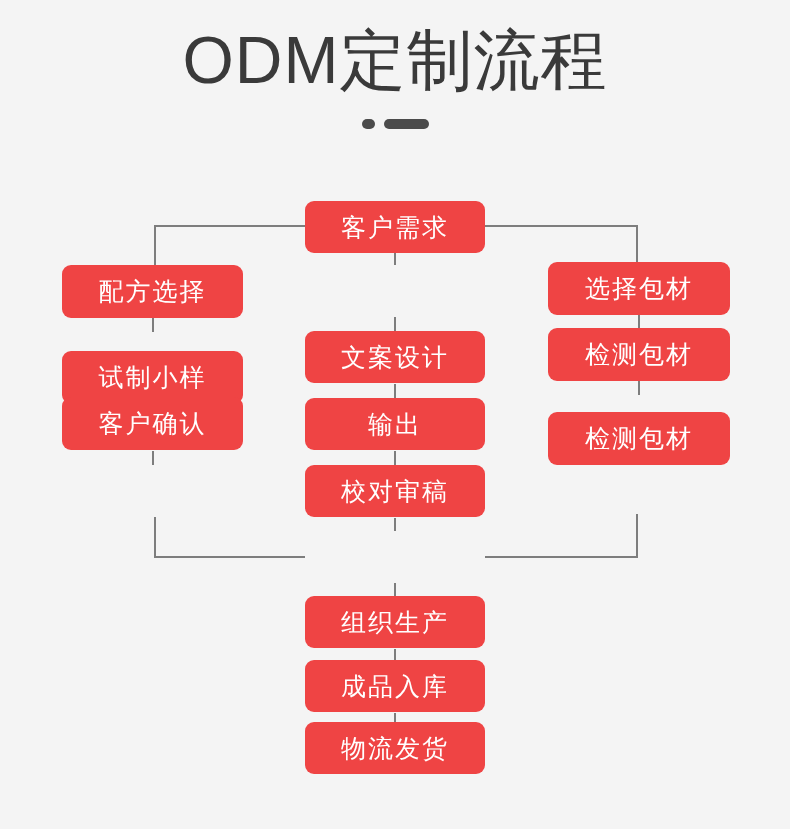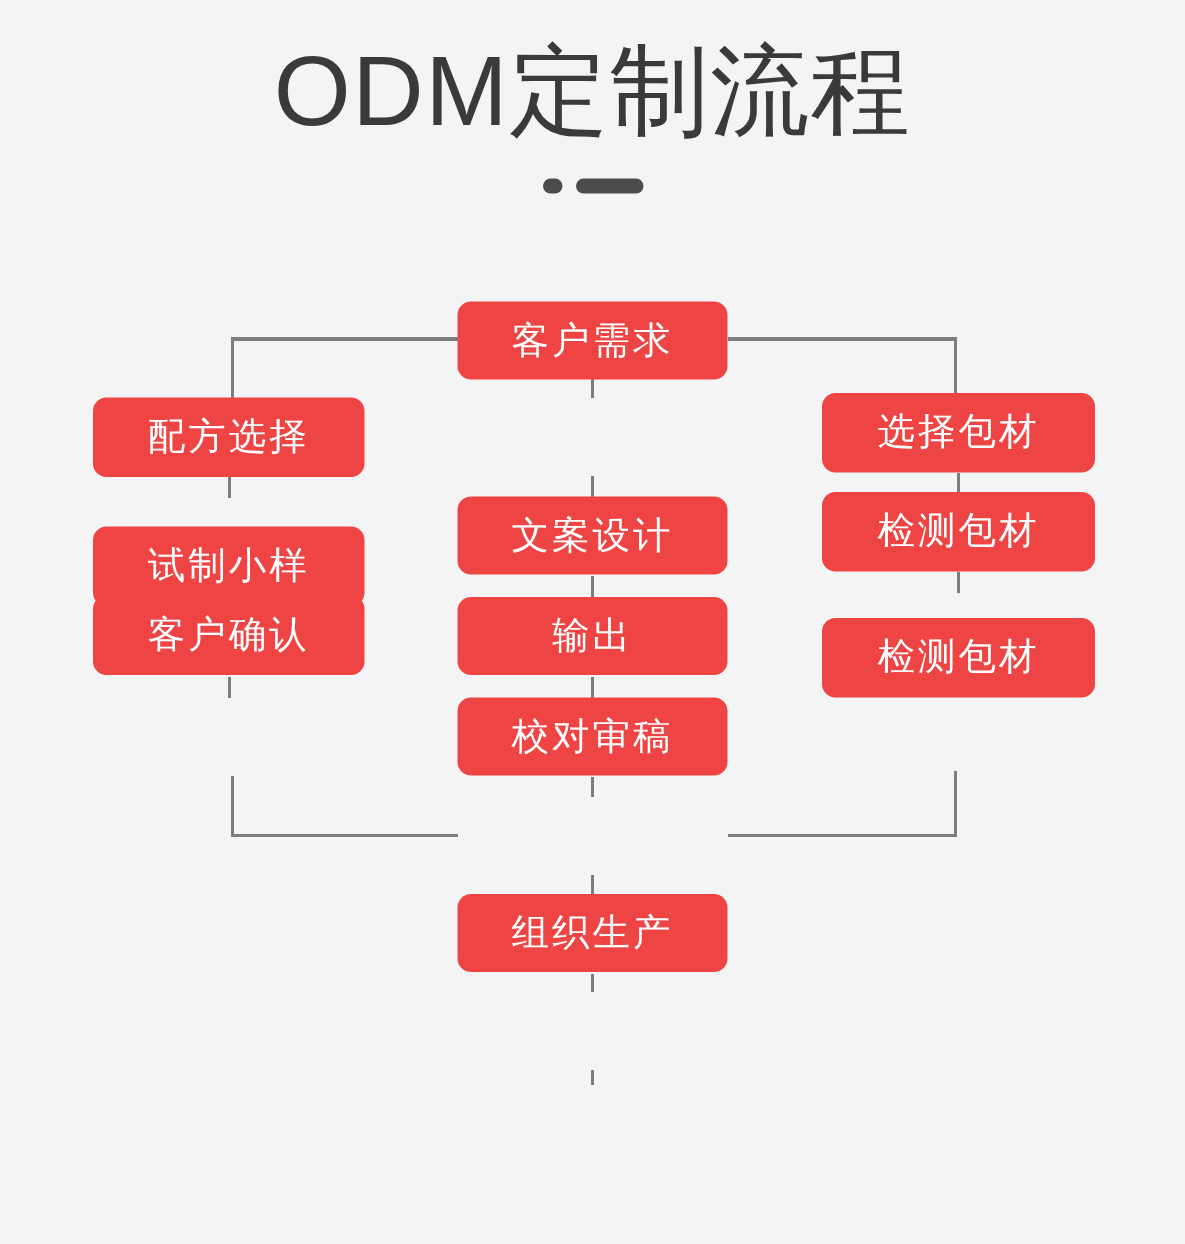--- a/index.html
+++ b/index.html
@@ -155,20 +155,26 @@
     </div>
     <div class="node col-center" style="top:398px">
       <span class="node-label">输出</span>
     </div>
     <div class="node col-center" style="top:465px">
       <span class="node-label">校对审稿</span>
     </div>
     <div class="node col-center" style="top:596px">
       <span class="node-label">组织生产</span>
     </div>
+    <div class="node col-center" style="top:660px">
+      <span class="node-label">成品入库</span>
+    </div>
+    <div class="node col-center" style="top:722px">
+      <span class="node-label">物流发货</span>
+    </div>
 
     <div class="node col-left" style="top:265px">
       <span class="node-label">配方选择</span>
     </div>
     <div class="node col-left" style="top:351px">
       <span class="node-label">试制小样</span>
     </div>
     <div class="node col-left" style="top:397px">
       <span class="node-label">客户确认</span>
     </div>

